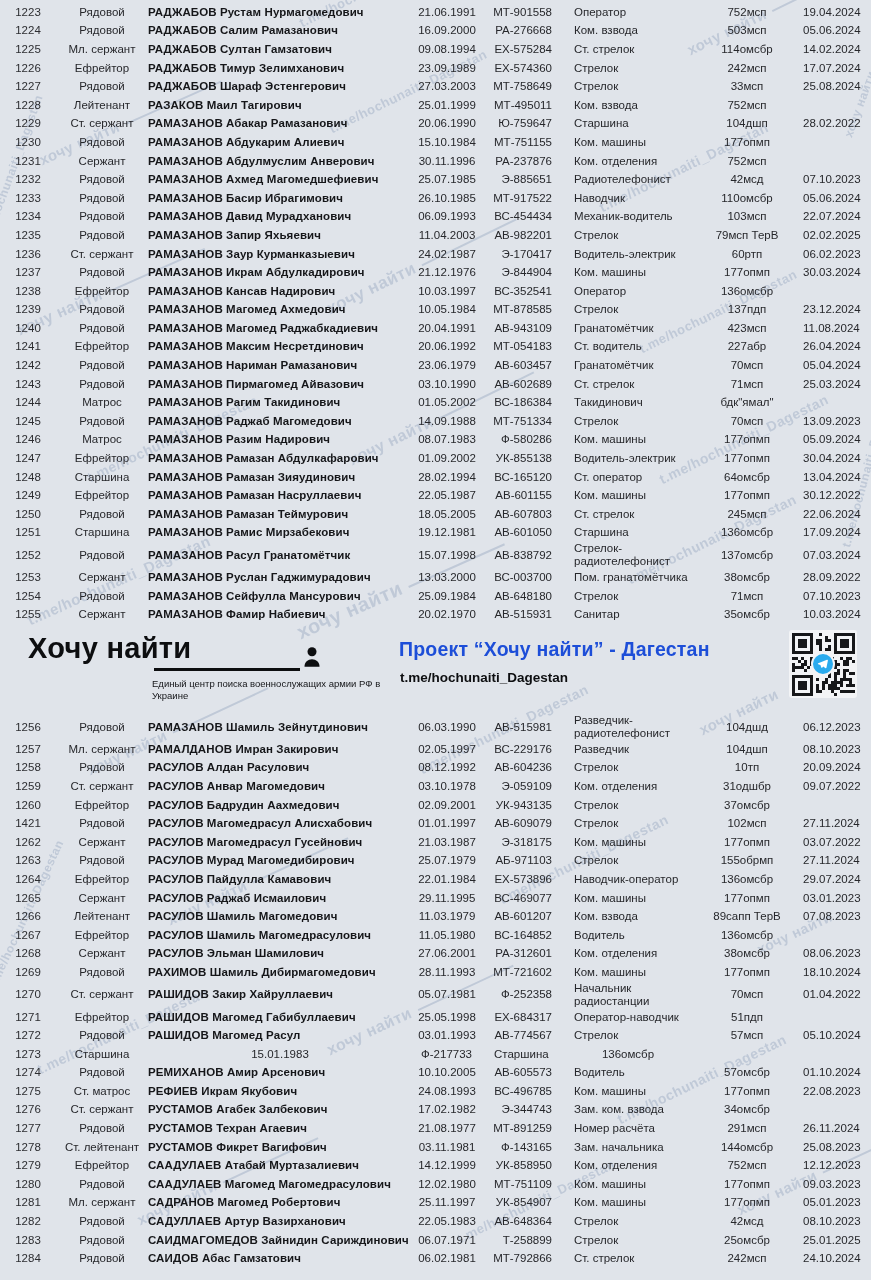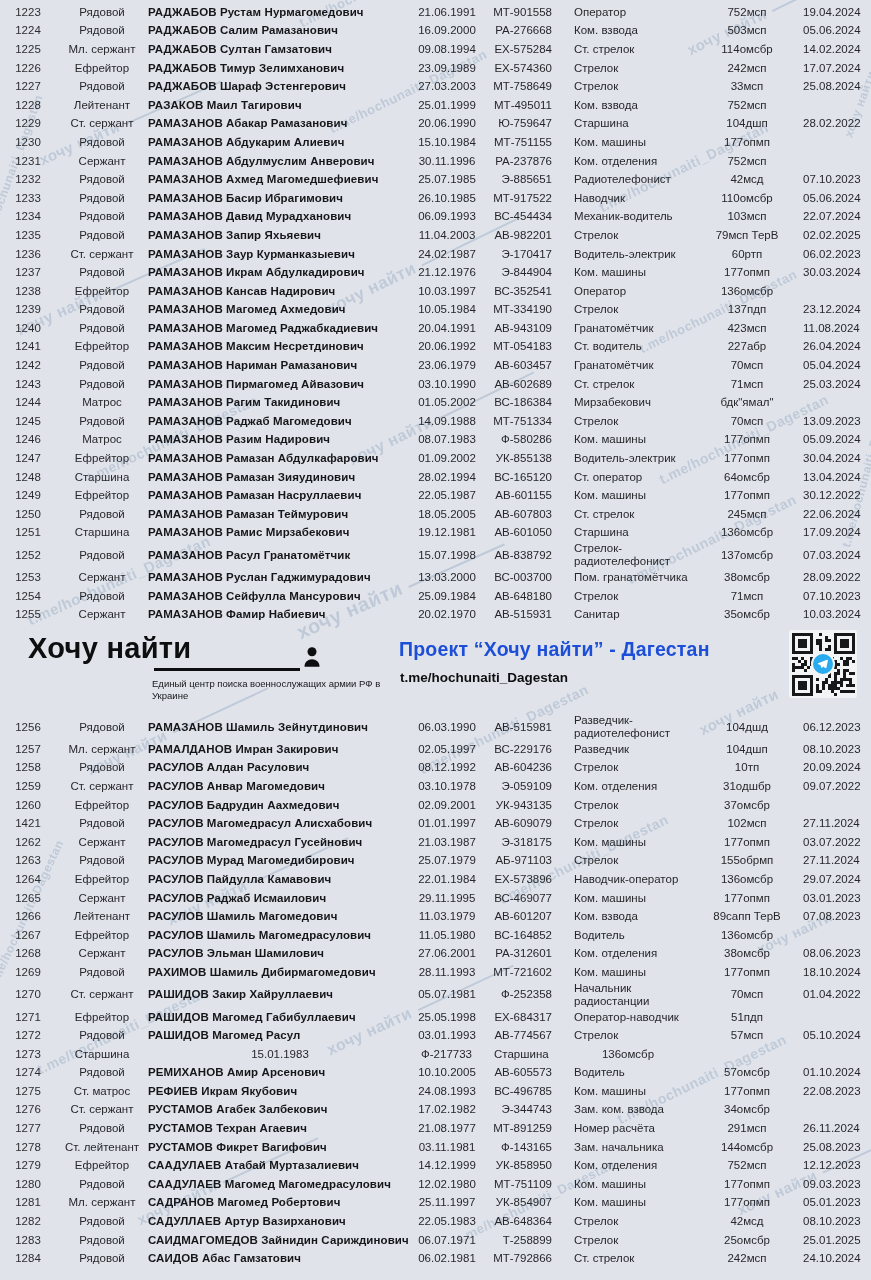--- a/index.html
+++ b/index.html
@@ -244,21 +244,21 @@
         <span class="cell c-id">ВС-352541</span>
         <span class="cell c-pos">Оператор</span>
         <span class="cell c-unit">136омсбр</span>
         <span class="cell c-date"></span>
       </div>
       <div class="row">
         <span class="cell c-num">1239</span>
         <span class="cell c-rank">Рядовой</span>
         <span class="cell c-name">РАМАЗАНОВ Магомед Ахмедович</span>
         <span class="cell c-dob">10.05.1984</span>
-        <span class="cell c-id">МТ-334190</span>
+        <span class="cell c-id">МТ-878585</span>
         <span class="cell c-pos">Стрелок</span>
         <span class="cell c-unit">137пдп</span>
         <span class="cell c-date">23.12.2024</span>
       </div>
       <div class="row">
         <span class="cell c-num">1240</span>
         <span class="cell c-rank">Рядовой</span>
         <span class="cell c-name">РАМАЗАНОВ Магомед Раджабкадиевич</span>
         <span class="cell c-dob">20.04.1991</span>
         <span class="cell c-id">АВ-943109</span>
@@ -295,21 +295,21 @@
         <span class="cell c-pos">Ст. стрелок</span>
         <span class="cell c-unit">71мсп</span>
         <span class="cell c-date">25.03.2024</span>
       </div>
       <div class="row">
         <span class="cell c-num">1244</span>
         <span class="cell c-rank">Матрос</span>
         <span class="cell c-name">РАМАЗАНОВ Рагим Такидинович</span>
         <span class="cell c-dob">01.05.2002</span>
         <span class="cell c-id">ВС-186384</span>
-        <span class="cell c-pos">Мирзабекович</span>
+        <span class="cell c-pos">Такидинович</span>
         <span class="cell c-unit">бдк"ямал"</span>
         <span class="cell c-date"></span>
       </div>
       <div class="row">
         <span class="cell c-num">1245</span>
         <span class="cell c-rank">Рядовой</span>
         <span class="cell c-name">РАМАЗАНОВ Раджаб Магомедович</span>
         <span class="cell c-dob">14.09.1988</span>
         <span class="cell c-id">МТ-751334</span>
         <span class="cell c-pos">Стрелок</span>

